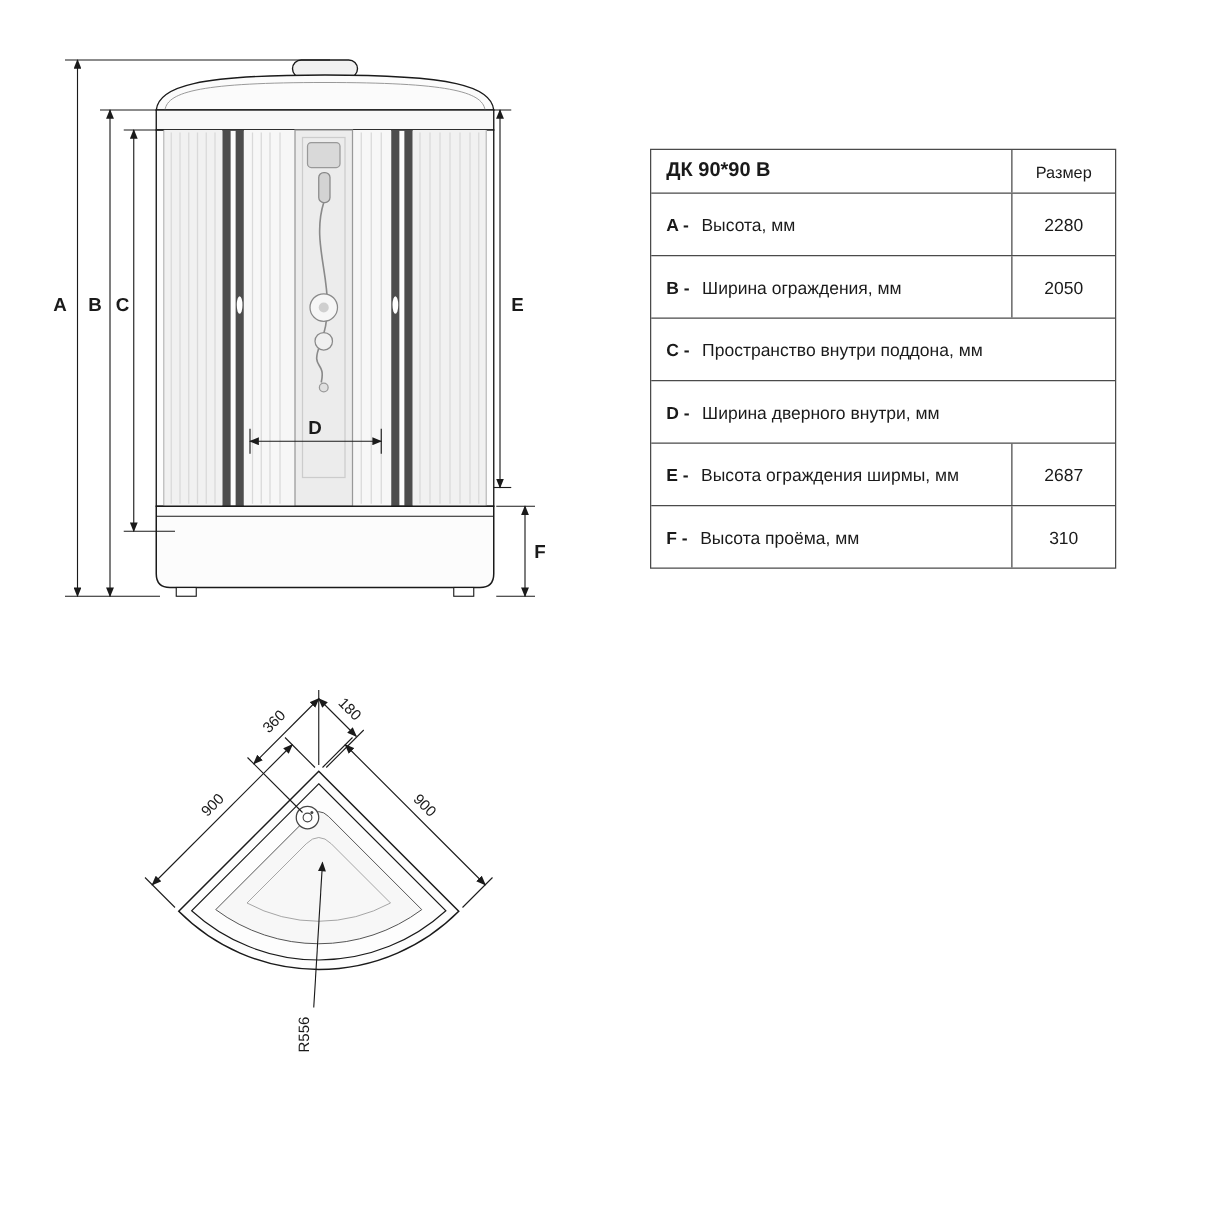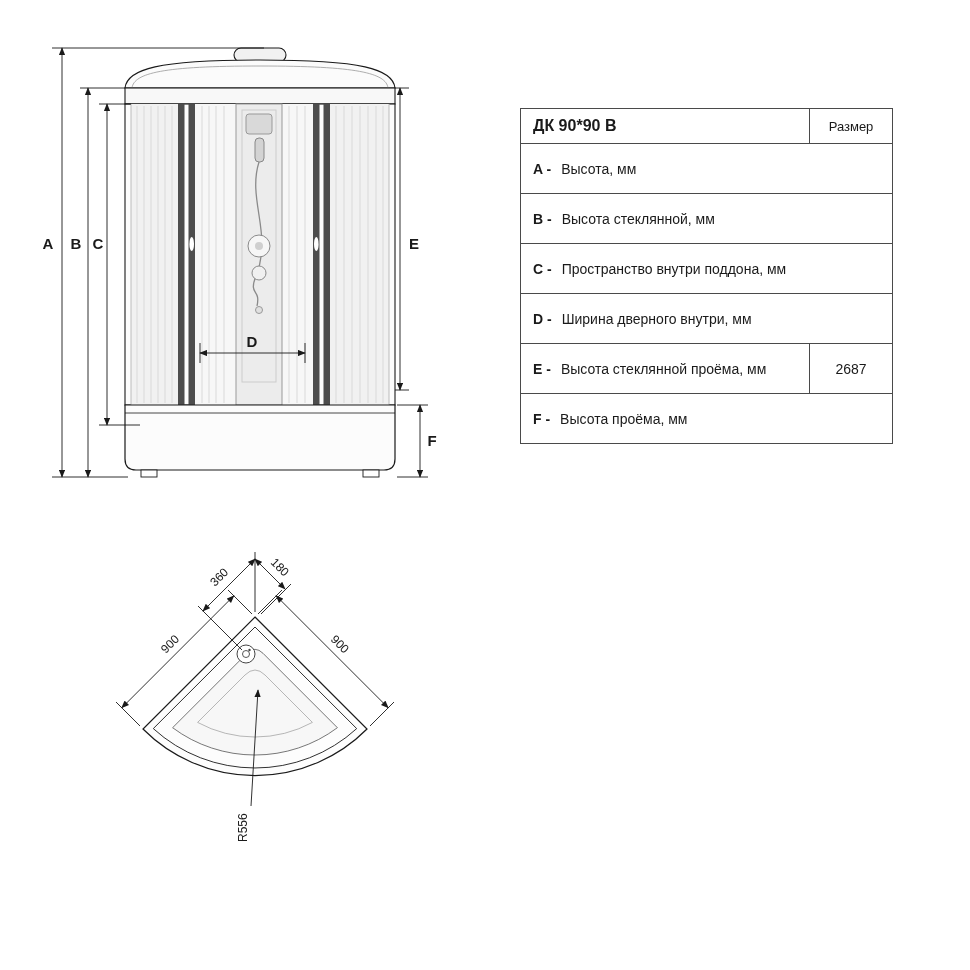--- a/index.html
+++ b/index.html
@@ -2,21 +2,21 @@
 <html><head>
 <meta charset="utf-8">
 <style>
   html,body{margin:0;padding:0;background:#ffffff;}
   .canvas{position:relative;width:970px;height:970px;background:#ffffff;overflow:hidden;
           font-family:"Liberation Sans", sans-serif;color:#1a1a1a;}
   svg text{font-family:"Liberation Sans", sans-serif;fill:#1a1a1a;}
   .dim-letter{font-size:15px;font-weight:600;}
   .dim-num{font-size:12px;}
   
-  .spec-table{position:absolute;left:520px;top:108px;width:373px;border:1px solid #4a4a4a;box-sizing:border-box;}
+  .spec-table{position:absolute;left:520px;top:119px;width:373px;border:1px solid #4a4a4a;box-sizing:border-box;}
   .t-row{display:flex;border-bottom:1px solid #4a4a4a;}
   .t-row:last-child{border-bottom:none;}
   .t-name{flex:1;display:flex;align-items:center;padding-left:12px;font-size:14px;box-sizing:border-box;}
   .t-val{width:83px;display:flex;align-items:center;justify-content:center;border-left:1px solid #4a4a4a;
          font-size:14px;box-sizing:border-box;}
   .t-head{height:34px;}
   .t-head .t-name{font-size:16px;font-weight:bold;}
   .t-head .t-val{font-size:13px;}
   .t-body-row{height:49px;}
   .lt{font-weight:bold;}
@@ -145,51 +145,54 @@
   <div class="spec-table">
     <div class="t-row t-head">
       <div class="t-name">ДК 90*90 В</div>
       <div class="t-val">Размер</div>
     </div>
     <div class="t-row t-body-row">
       <div class="t-name">
           <b class="lt">A -</b>
           <span class="lb">Высота, мм</span>
         </div>
+      <div class="t-val">2280</div>
     </div>
     <div class="t-row t-body-row">
       <div class="t-name">
           <b class="lt">B -</b>
-          <span class="lb">Высота стеклянной, мм</span>
-        </div>
+          <span class="lb">Ширина ограждения, мм</span>
+        </div>
+      <div class="t-val">2050</div>
     </div>
     <div class="t-row t-body-row">
       <div class="t-name">
           <b class="lt">C -</b>
           <span class="lb">Пространство внутри поддона, мм</span>
         </div>
     </div>
     <div class="t-row t-body-row">
       <div class="t-name">
           <b class="lt">D -</b>
           <span class="lb">Ширина дверного внутри, мм</span>
         </div>
     </div>
     <div class="t-row t-body-row">
       <div class="t-name">
           <b class="lt">E -</b>
-          <span class="lb">Высота стеклянной проёма, мм</span>
+          <span class="lb">Высота ограждения ширмы, мм</span>
         </div>
       <div class="t-val">2687</div>
     </div>
     <div class="t-row t-body-row">
       <div class="t-name">
           <b class="lt">F -</b>
           <span class="lb">Высота проёма, мм</span>
         </div>
+      <div class="t-val">310</div>
     </div>
   </div>
 
   <svg class="top-view" style="position:absolute;left:95px;top:540px;" width="340" height="330" viewBox="0 0 340 330">
     <g fill="none" stroke="#1a1a1a">
       <path d="M 160,77 L 272,189 A 158 158 0 0 1 48,189 Z" fill="#fdfdfd" stroke-width="1.2"></path>
       <path d="M 160,87 L 261.7,188.6 A 151 151 0 0 1 58.3,188.6 Z" stroke-width="0.9"></path>
       <path d="M 77.6,187.7 L 152,113.3 Q 160,105.3 168,113.3 L 242.4,187.7 A 138 138 0 0 1 77.6,187.7 Z" fill="#f7f7f7" stroke="#555" stroke-width="0.8"></path>
       <path d="M 102.6,182.4 L 150,135 Q 160,125 170,135 L 217.4,182.4 A 120 120 0 0 1 102.6,182.4 Z" stroke="#999" stroke-width="0.7"></path>
       <circle cx="151" cy="114" r="9" fill="#ffffff" stroke="#444" stroke-width="1"></circle>

